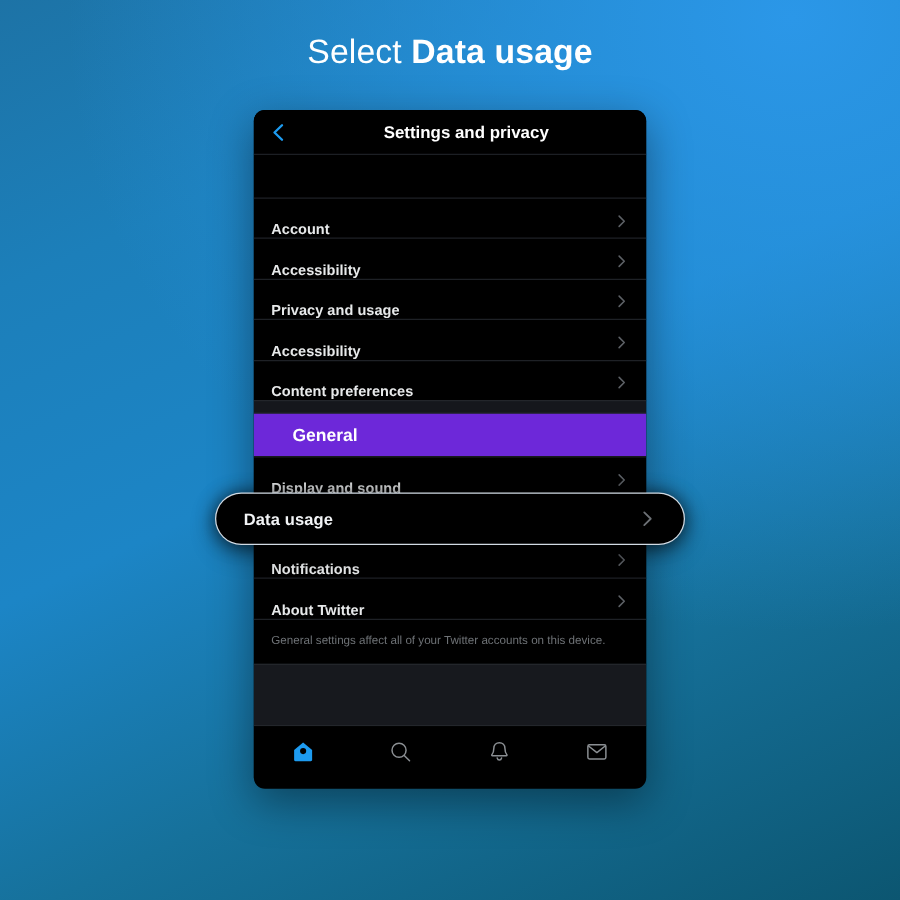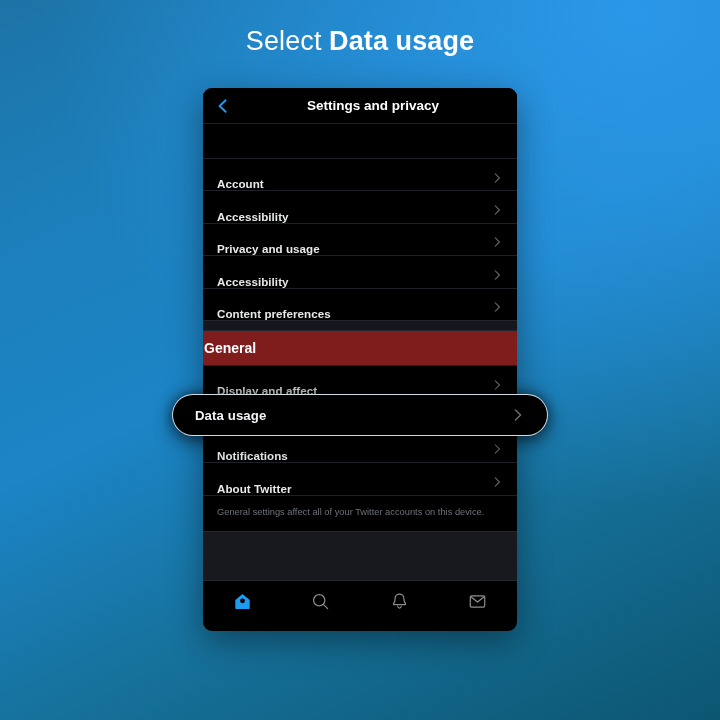--- a/index.html
+++ b/index.html
@@ -103,22 +103,22 @@
     height: 11px;
     background: #15171c;
     border-top: 1px solid #23262b;
     border-bottom: 1px solid #23262b;
   }
 
   .section-head {
     height: 34px;
     display: flex;
     align-items: center;
-    padding: 0 1px;
-    background: #7f1d1d;
+    padding: 0 31px;
+    background: #6d28d9;
   }
   .section-head-label {
     color: #ffffff;
     font-size: 14px;
     font-weight: 700;
   }
 
   
   .row.covered { visibility: hidden; }
 
@@ -253,21 +253,21 @@
 
   <div class="section-gap"></div>
 
   <div class="section-head">
     <span class="section-head-label">General</span>
   </div>
 
   <div class="list">
 
     <div class="row">
-      <span class="row-label">Display and affect</span>
+      <span class="row-label">Display and sound</span>
       <span class="row-chev">
         <svg viewBox="0 0 11 11" width="11" height="11" aria-hidden="true">
           <path d="M3.3 1.4 L7.4 5.5 L3.3 9.6" fill="none" stroke="#5d6166" stroke-width="1.25" stroke-linecap="round" stroke-linejoin="round"></path>
         </svg>
       </span>
     </div>
 
     <div class="row covered">
       <span class="row-label">Data usage</span>
 

